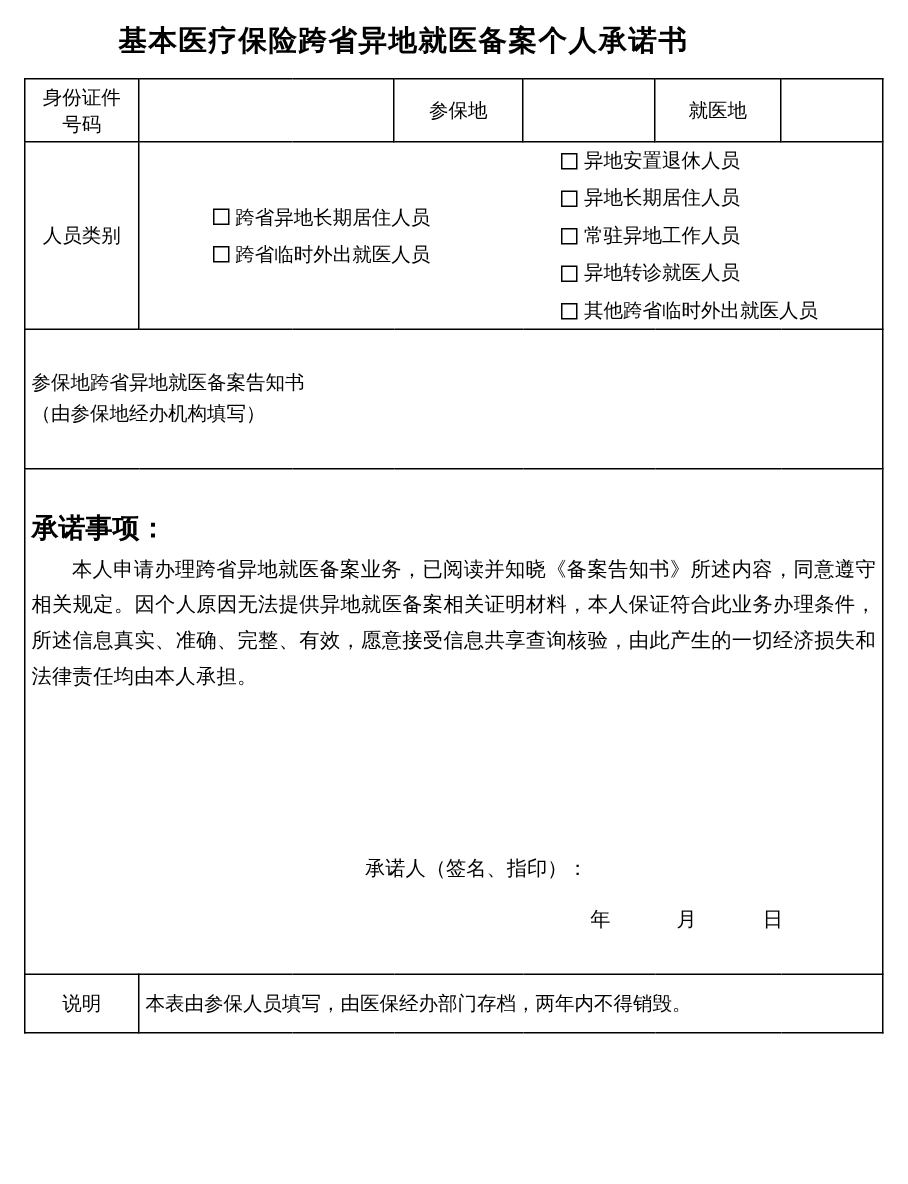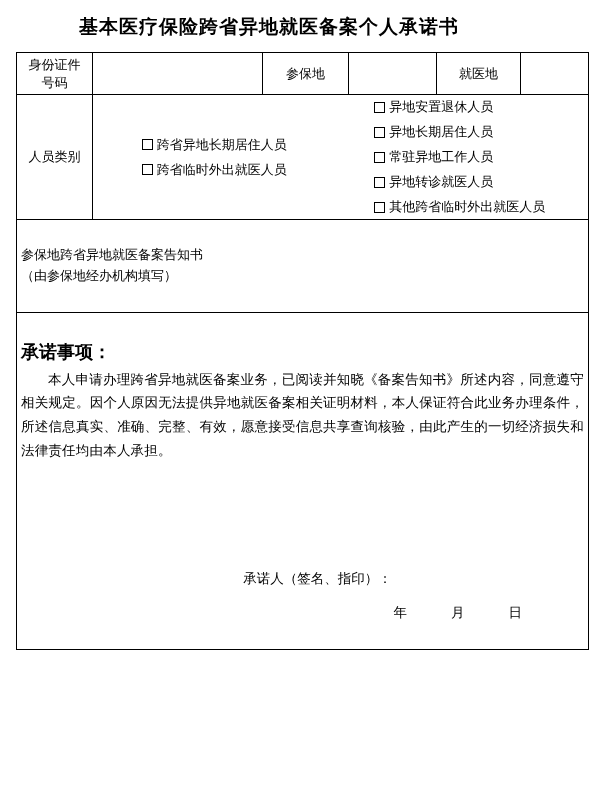--- a/index.html
+++ b/index.html
@@ -213,16 +213,20 @@
         <div class="promise-body">本人申请办理跨省异地就医备案业务，已阅读并知晓《备案告知书》所述内容，同意遵守相关规定。因个人原因无法提供异地就医备案相关证明材料，本人保证符合此业务办理条件，所述信息真实、准确、完整、有效，愿意接受信息共享查询核验，由此产生的一切经济损失和法律责任均由本人承担。</div>
         <div class="sign-line">承诺人（签名、指印）：</div>
         <div class="date-line">
           <span>年</span>
           <span>月</span>
           <span>日</span>
         </div>
       </td>
     </tr>
 
+    <tr>
+      <td class="lbl">说明</td>
+      <td colspan="6" class="foot-cell">本表由参保人员填写，由医保经办部门存档，两年内不得销毁。</td>
+    </tr>
 
   </tbody>
     </table>
 </div>
 
 </body></html>

